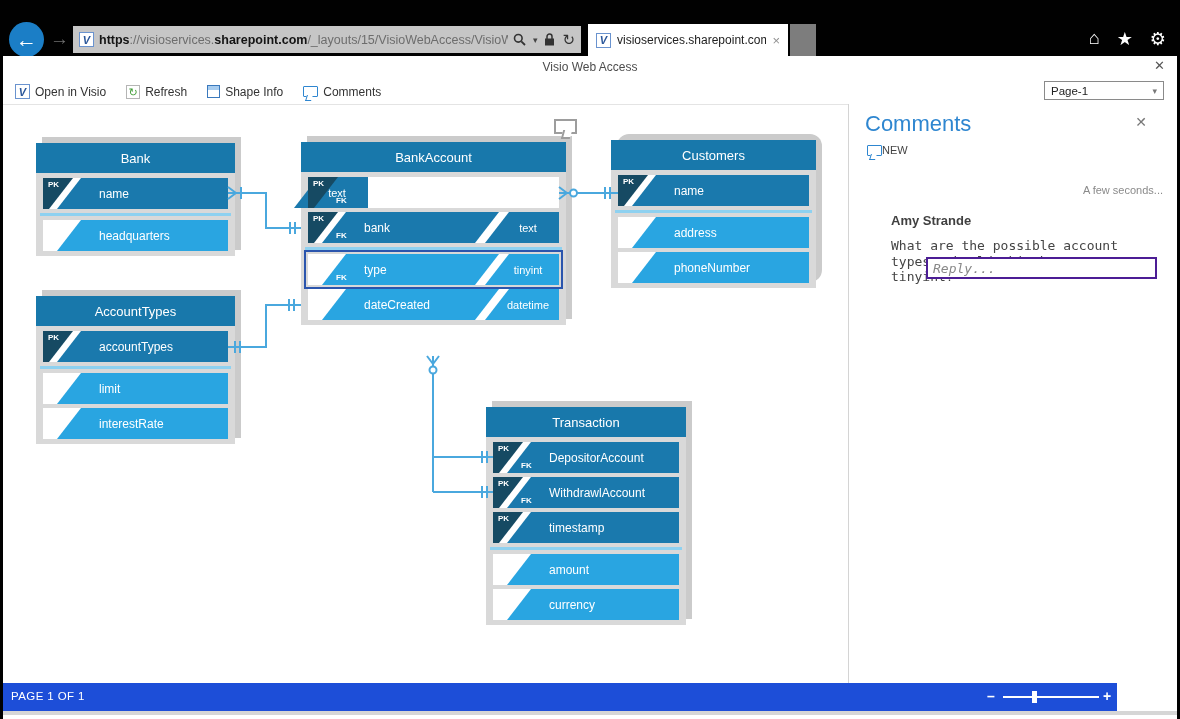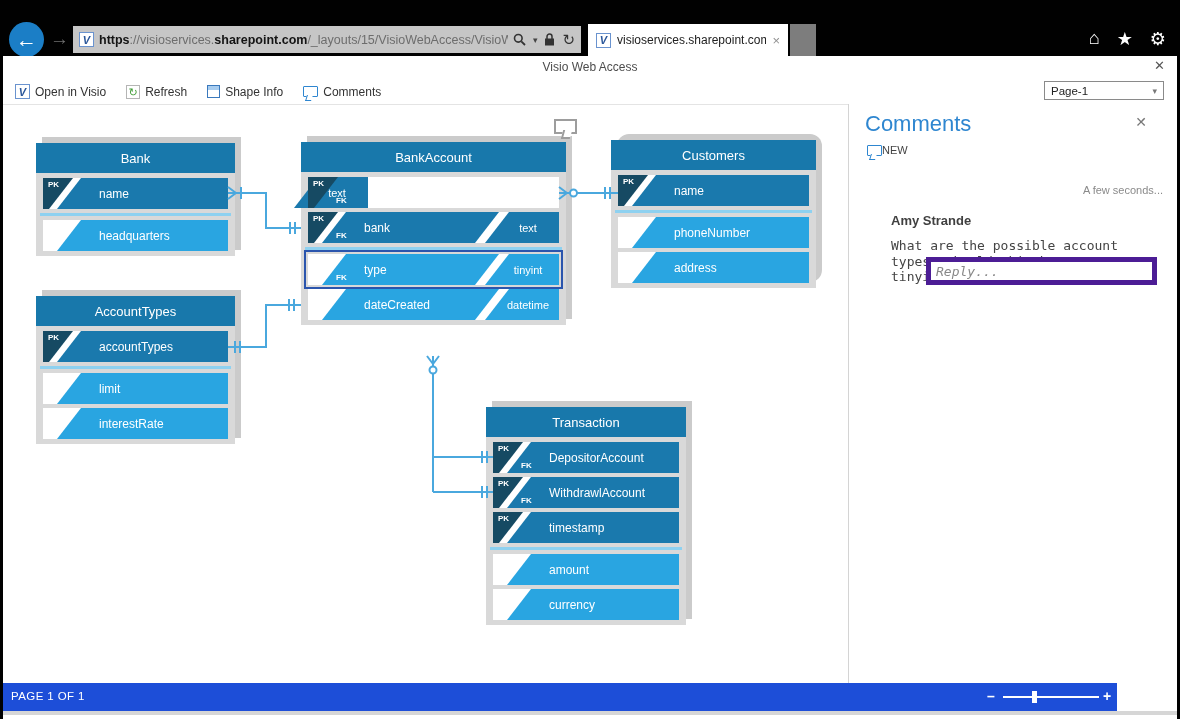--- a/index.html
+++ b/index.html
@@ -97,21 +97,21 @@
   .cp-title { position:absolute; left:16px; top:7px; font-size:22px; color:#2e86d0; }
   .cp-close { position:absolute; right:30px; top:10px; color:#777; font-size:14px; }
   .cp-new { position:absolute; left:18px; top:40px; display:flex; align-items:center; gap:0;
             font-size:11px; color:#444; }
   .cp-comment { position:absolute; left:42px; top:78px; width:272px; }
   .cp-author { font-size:13px; font-weight:bold; color:#404040; display:inline-block;margin-top:31px; }
   .cp-time { font-size:11px; color:#8a8a8a; float:right; margin-top:2px; }
   .cp-body { margin-top:9px; width:245px; font-family:"DejaVu Sans Mono", monospace;
              font-size:13px; line-height:1.2; color:#444; }
   .cp-reply { position:absolute; left:77px; top:153px; width:231px; height:21px;
-              border:5px solid #4c1d95; font-family:"DejaVu Sans Mono", monospace;
+              border:2px solid #4c1d95; font-family:"DejaVu Sans Mono", monospace;
               font-style:italic; font-size:13px; color:#555; padding:9px 5px; outline:none; }
   .cp-reply::placeholder { color:#888; font-style:italic; }
 
   
   .statusbar { position:absolute; left:0; top:627px; width:1114px; height:28px; background:#1d4ed8; color:#fff; }
   .sb-page { position:absolute; left:8px; top:7px; font-size:11.5px; letter-spacing:.4px; }
   .sb-minus { position:absolute; left:984px; top:5px; font-size:14px; font-weight:bold; }
   .sb-track { position:absolute; left:1000px; top:13px; width:96px; height:2px; background:#fff; }
   .sb-thumb { position:absolute; left:1029px; top:8px; width:5px; height:12px; background:#fff; }
   .sb-plus { position:absolute; left:1100px; top:5px; font-size:14px; font-weight:bold; }
@@ -307,26 +307,26 @@
               <div class="badge">
                 <span>PK</span>
               </div>
               <div class="rmain">
                 <span>name</span>
               </div>
             </div>
             <div class="sep"></div>
             <div class="row light">
               <div class="rmain">
+                <span>address</span>
+              </div>
+            </div>
+            <div class="row light">
+              <div class="rmain">
                 <span>phoneNumber</span>
-              </div>
-            </div>
-            <div class="row light">
-              <div class="rmain">
-                <span>address</span>
               </div>
             </div>
           </div>
         </div>
         <div class="entity" style="left: 483px; top: 302px; width: 200px;">
           <div class="ehdr">Transaction</div>
           <div class="ebody">
             <div class="row dark">
               <div class="badge">
                 <span>PK</span>

